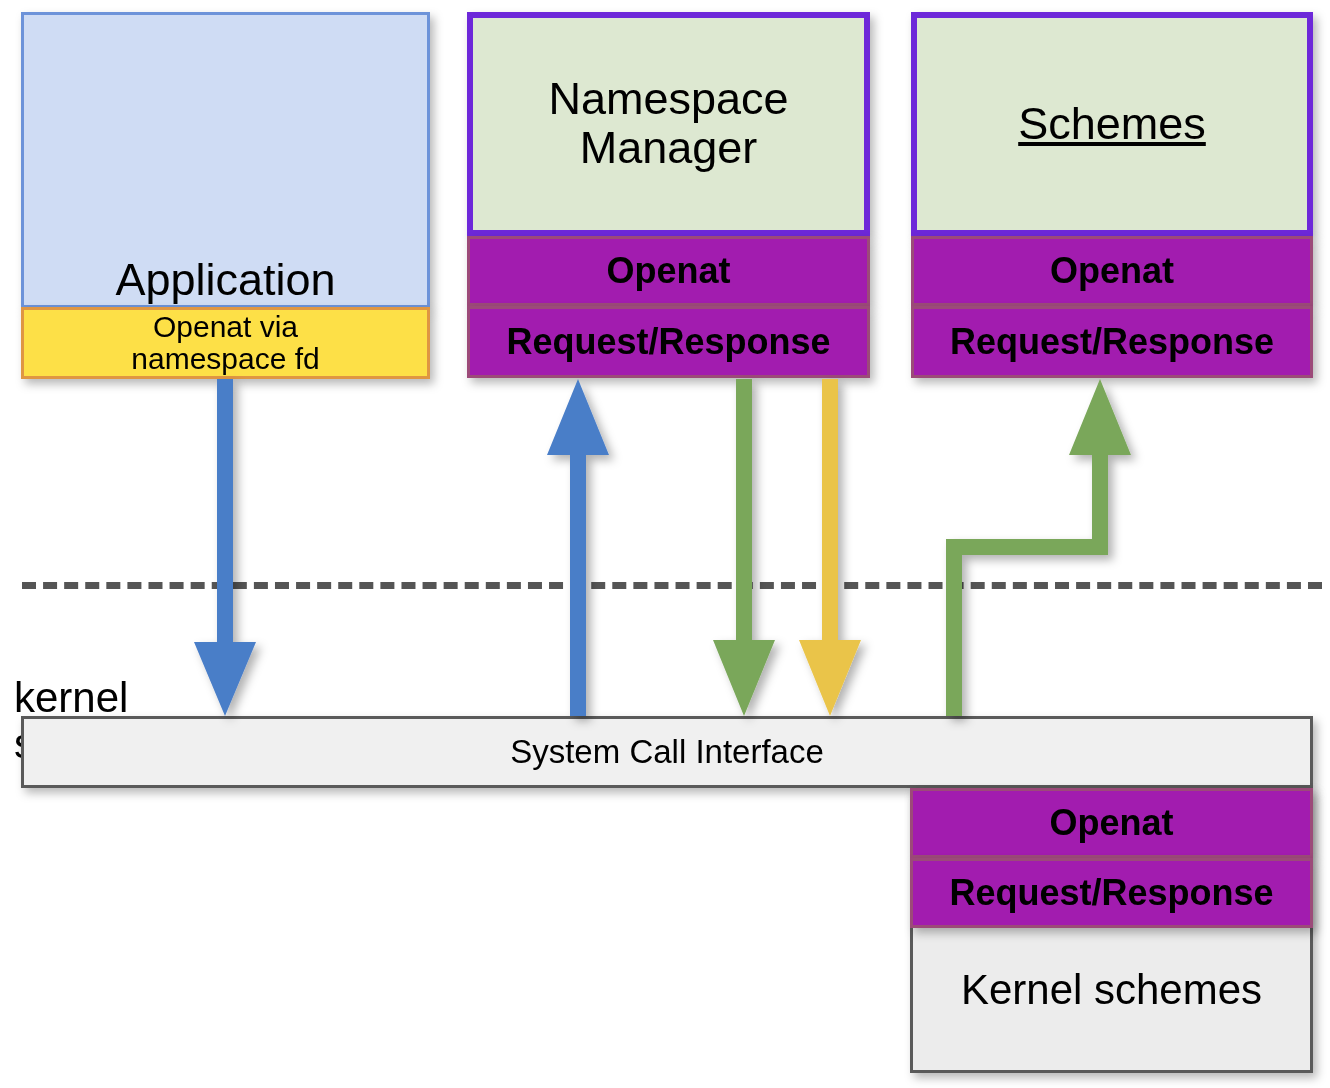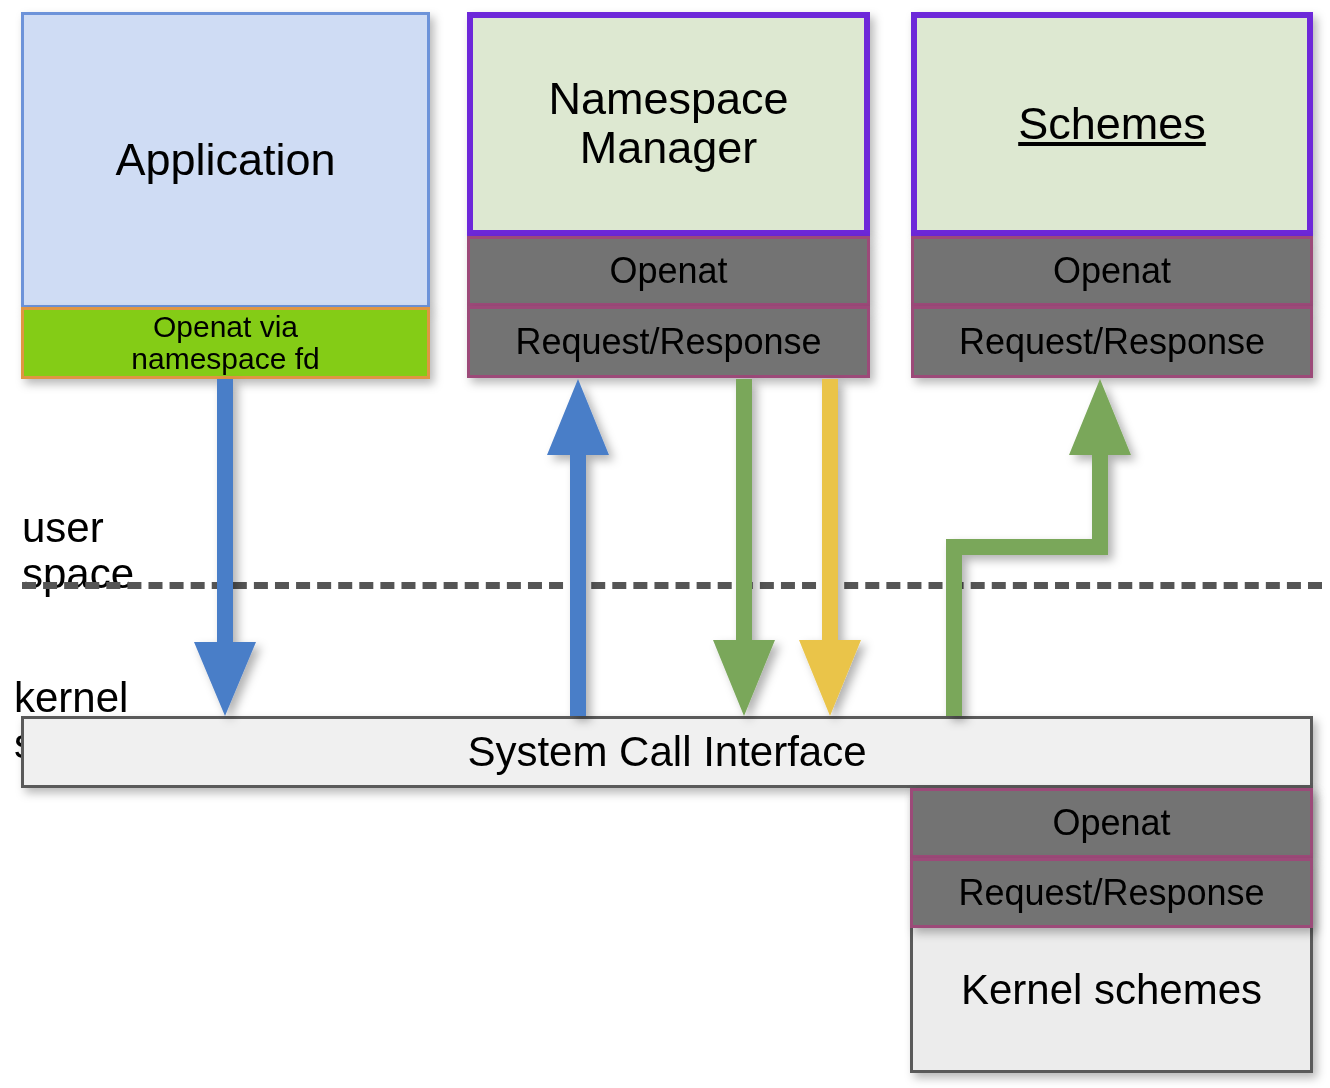--- a/index.html
+++ b/index.html
@@ -22,32 +22,34 @@
     align-items: center;
     justify-content: center;
     text-align: center;
     color: #000000;
     line-height: 1.08;
     filter: drop-shadow(4px 5px 5px rgba(0,0,0,0.28));
   }
   .app-box {
     background: #cfdcf4;
     border: 3px solid #6d93d9;
+    align-items: flex-end;
   }
   .app-sub {
-    background: #84cc16;
+    background: #fde047;
     border: 3px solid #df9642;
   }
   .green-box {
     background: #dde8d1;
     border: 6px solid #6d28d9;
   }
   .pink-box {
-    background: #737373;
+    background: #a21caf;
     border: 3px solid #9c4a79;
+    font-weight: bold;
   }
   .gray-box {
     background: #f0f0f0;
     border: 3px solid #5a5a5a;
   }
   .gray-box-plain {
     background: #ececec;
     border: 3px solid #5a5a5a;
   }
   .label-plain {
@@ -97,32 +99,28 @@
   <div class="box green-box" style="left:911px; top:12px; width:402px; height:224px; font-size:45px;text-decoration:underline;">
     <span>Schemes</span>
   </div>
   <div class="box pink-box" style="left:911px; top:236px; width:402px; height:70px; font-size:36px;">
     <span>Openat</span>
   </div>
   <div class="box pink-box" style="left:911px; top:306px; width:402px; height:72px; font-size:36px;">
     <span>Request/Response</span>
   </div>
 
-  <div class="label-plain" style="left:22px; top:460px; width:180px; font-size:42px; white-space:pre-line; text-align:left;">
-    <span>user
-space</span>
-  </div>
   <div class="label-plain" style="left:14px; top:630px; width:200px; font-size:42px; white-space:pre-line; text-align:left;">
     <span>kernel
 space</span>
   </div>
 
   <div class="divider" style="left:22px; top:582px; width:1300px;"></div>
 
-  <div class="box gray-box" style="left:21px; top:716px; width:1292px; height:72px; font-size:42px;">
+  <div class="box gray-box" style="left:21px; top:716px; width:1292px; height:72px; font-size:33px;">
     <span>System Call Interface</span>
   </div>
   <div class="box gray-box-plain" style="left:910px; top:788px; width:403px; height:285px; font-size:42px; align-items:flex-end; padding-bottom:58px;">
     <span>Kernel schemes</span>
   </div>
   <div class="box pink-box" style="left:910px; top:788px; width:403px; height:70px; font-size:36px;">
     <span>Openat</span>
   </div>
   <div class="box pink-box" style="left:910px; top:858px; width:403px; height:70px; font-size:36px;">
     <span>Request/Response</span>

